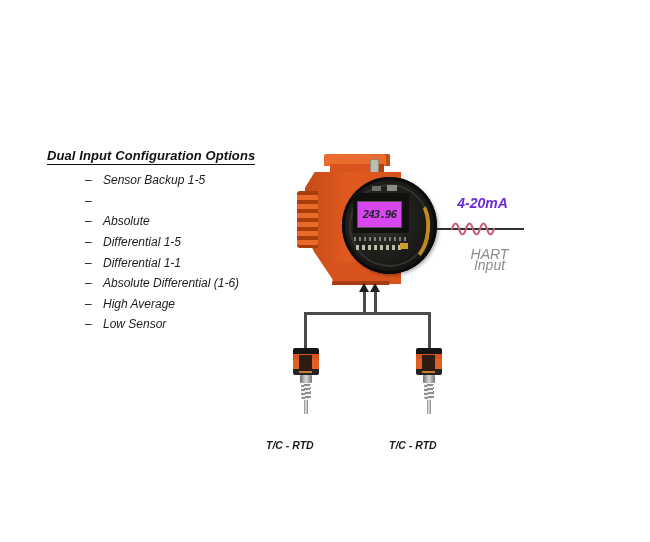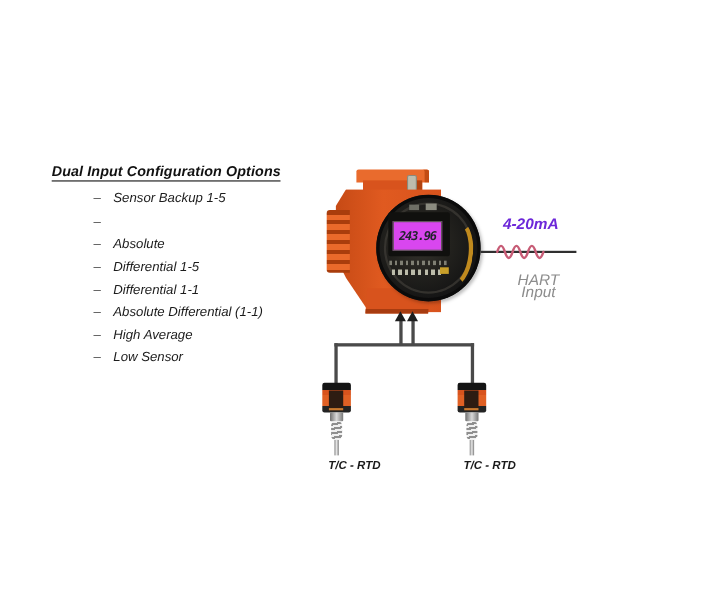--- a/index.html
+++ b/index.html
@@ -113,21 +113,21 @@
   .sn-body { position:absolute; left:0; top:5px; width:26px; height:27px; border-radius:2px;
     background:linear-gradient(180deg,#141414 0 24%, #d8531d 24% 42%, #e06024 42% 78%, #232323 78% 100%); }
   .sn-window { position:absolute; left:6px; top:7px; width:13px; height:16px;
     background:#2e1c12; border-bottom:2px solid #c97a30; }
   .sn-hex { position:absolute; left:7px; top:32px; width:12px; height:8px;
     background:linear-gradient(90deg,#6f6f6f,#d9d9d9 50%,#777); border-radius:1px; }
   .sn-spring { position:absolute; left:8px; top:40px; width:10px; height:17px; border-radius:4px;
     background:repeating-linear-gradient(170deg,#f0f0f0 0 2px,#8f8f8f 2px 4px); }
   .sn-rod { position:absolute; left:11px; top:57px; width:4px; height:14px;
     background:linear-gradient(90deg,#8a8a8a,#e8e8e8 50%,#7a7a7a); }
-  .sensor-label { position:absolute; width:80px; top:417px; text-align:right;
+  .sensor-label { position:absolute; width:80px; top:439px; text-align:left;
     font-size:10.5px; font-weight:bold; color:#1a1a1a; }
   .sl1 { left:266px; }
   .sl2 { left:389px; }
 </style>
 </head>
 <body>
 
 <div class="stage">
 
   <div class="options-title">Dual Input Configuration Options</div>
@@ -146,21 +146,21 @@
     <li>
         <span class="dash">–</span>
         <span>Differential 1-5</span>
       </li>
     <li>
         <span class="dash">–</span>
         <span>Differential 1-1</span>
       </li>
     <li>
         <span class="dash">–</span>
-        <span>Absolute Differential (1-1)</span>
+        <span>Absolute Differential (1-6)</span>
       </li>
     <li>
         <span class="dash">–</span>
         <span>High Average</span>
       </li>
     <li>
         <span class="dash">–</span>
         <span>Low Sensor</span>
       </li>
   </ul>

